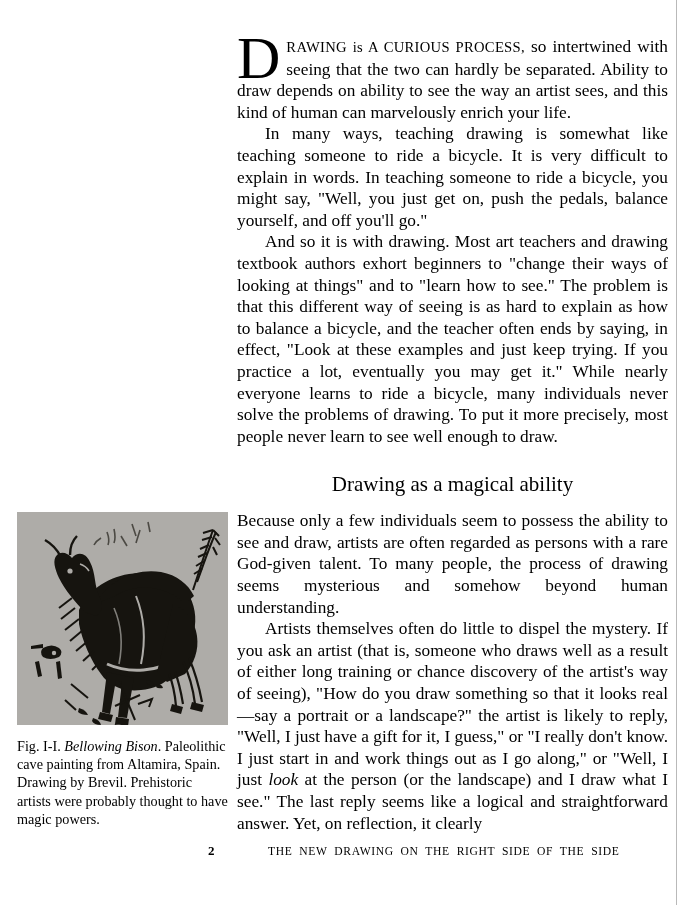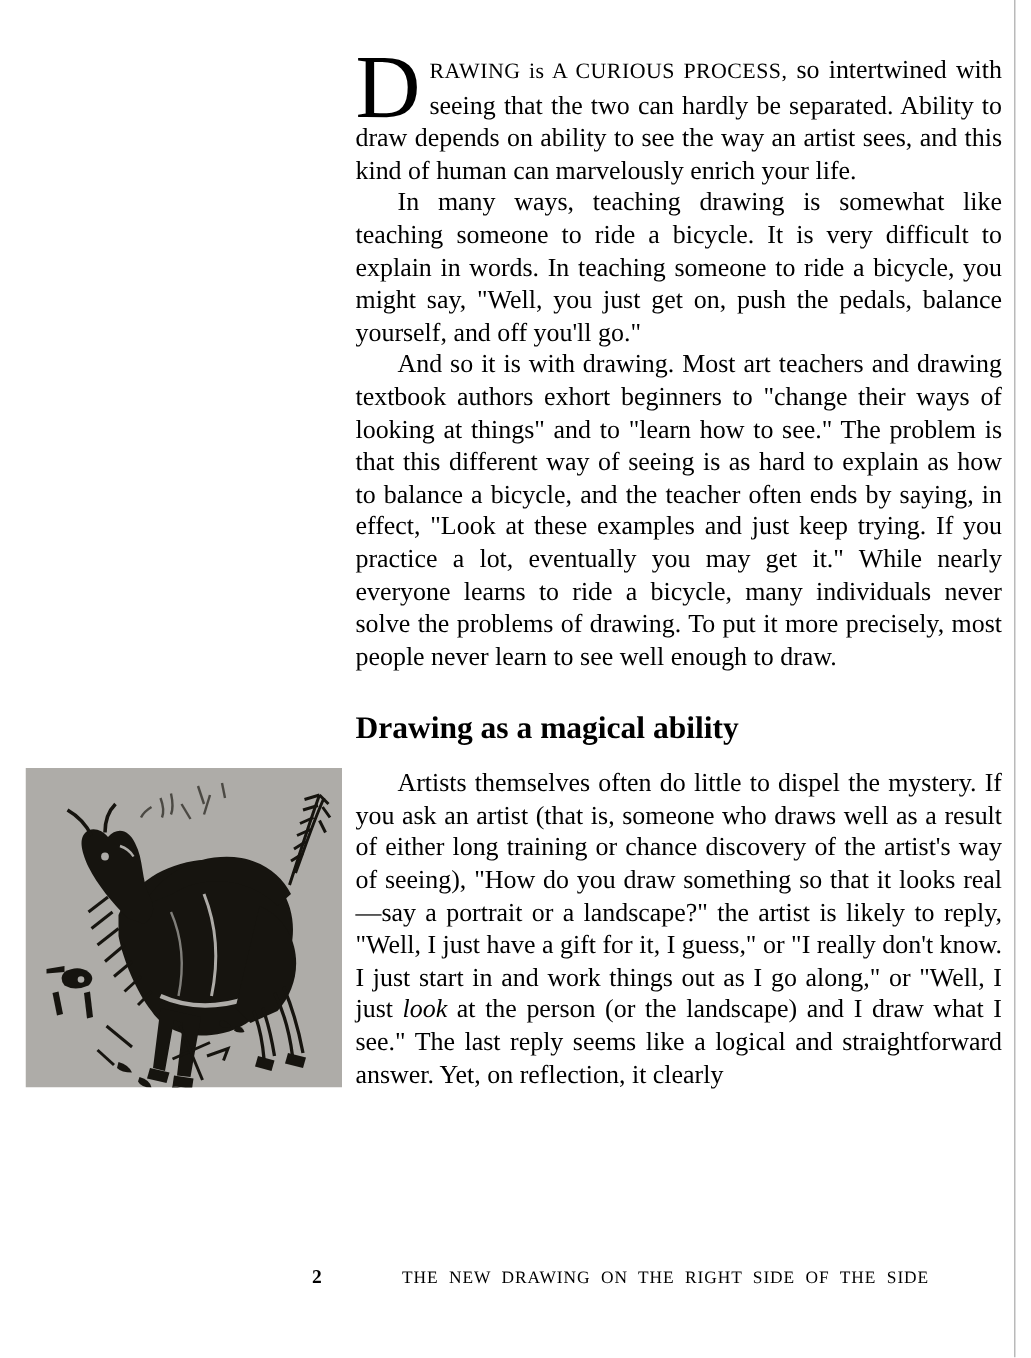--- a/index.html
+++ b/index.html
@@ -35,24 +35,24 @@
     padding: 0 6px 0 0;
     font-weight: 400;
   }
   .opening-smallcaps {
     font-size: 14.6px;
     letter-spacing: 0.3px;
     margin-top: 24px;
   }
   .section-heading {
     font-size: 21px;
-    font-weight: 700;
+    font-weight: 400;
     line-height: 25px;
     margin: 25px 0 13px 0;
-    text-align: left;
+    text-align: center;
   }
   .italic { font-style: italic; }
   .figure-block {
     position: absolute;
     left: 17px; top: 512px;
     width: 211px;
   }
   .figure-image { display: block; }
   .figure-caption {
     margin-top: 12px;
@@ -80,20 +80,21 @@
 
 <div class="page-edge-line"></div>
 
 <div class="main-column">
   <p>
     <span class="dropcap">D</span><span class="opening-smallcaps">RAWING is A CURIOUS PROCESS,</span><span> so intertwined with see­ing that the two can hardly be separated. Ability to draw depends on ability to see the way an artist sees, and this kind of human can marvelously enrich your life.</span>
   </p>
   <p class="para-indent">In many ways, teaching drawing is somewhat like teaching someone to ride a bicycle. It is very difficult to explain in words. In teaching someone to ride a bicycle, you might say, "Well, you just get on, push the pedals, balance yourself, and off you'll go."</p>
   <p class="para-indent">And so it is with drawing. Most art teachers and drawing text­book authors exhort beginners to "change their ways of looking at things" and to "learn how to see." The problem is that this differ­ent way of seeing is as hard to explain as how to balance a bicycle, and the teacher often ends by saying, in effect, "Look at these examples and just keep trying. If you practice a lot, eventually you may get it." While nearly everyone learns to ride a bicycle, many individuals never solve the problems of drawing. To put it more precisely, most people never learn to see well enough to draw.</p>
   <h2 class="section-heading">Drawing as a magical ability</h2>
+  <p>Because only a few individuals seem to possess the ability to see and draw, artists are often regarded as persons with a rare God-given talent. To many people, the process of drawing seems mys­terious and somehow beyond human understanding.</p>
   <p class="para-indent"><span>Artists themselves often do little to dispel the mystery. If you ask an artist (that is, someone who draws well as a result of either long training or chance discovery of the artist's way of seeing), "How do you draw something so that it looks real—say a portrait or a landscape?" the artist is likely to reply, "Well, I just have a gift for it, I guess," or "I really don't know. I just start in and work things out as I go along," or "Well, I just </span><span class="italic">look</span><span> at the person (or the landscape) and I draw what I see." The last reply seems like a logical and straightforward answer. Yet, on reflection, it clearly</span></p>
 </div>
 
 <figure class="figure-block" style="margin:0">
   <svg class="figure-image" width="211" height="213" viewBox="0 0 211 213" xmlns="http://www.w3.org/2000/svg">
     <rect width="211" height="213" fill="#aeaca8"></rect>
 
     <g stroke="#3a3832" stroke-width="1.6" fill="none" opacity="0.85">
       <path d="M84 26 q-5 3 -7 7"></path>
       <path d="M90 20 q3 8 1 13"></path>
@@ -169,16 +170,17 @@
       <path d="M121 192 l14 -5 l-3 8"></path>
     </g>
     <g fill="#16140f">
       <path d="M62 196 q7 2 9 7 q-7 0 -10 -3 Z"></path>
       <path d="M76 206 q7 2 8 7 q-7 0 -9 -4 Z"></path>
       <path d="M98 212 q8 1 10 5 q-8 1 -11 -2 Z"></path>
       <path d="M130 168 q6 1 7 5 q-6 1 -8 -2 Z"></path>
       <path d="M140 172 q5 0 6 4 q-5 1 -7 -1 Z"></path>
     </g>
   </svg>
+  <figcaption class="figure-caption"><span>Fig. I-I. </span><span class="italic">Bellowing Bison</span><span>. Paleolithic cave painting from Altamira, Spain. Drawing by Brevil. Prehistoric artists were probably thought to have magic powers.</span></figcaption>
 </figure>
 
 <span class="footer-pagenum">2</span>
 <span class="footer-running-title">THE NEW DRAWING ON THE RIGHT SIDE OF THE SIDE</span>
 
 </body></html>

